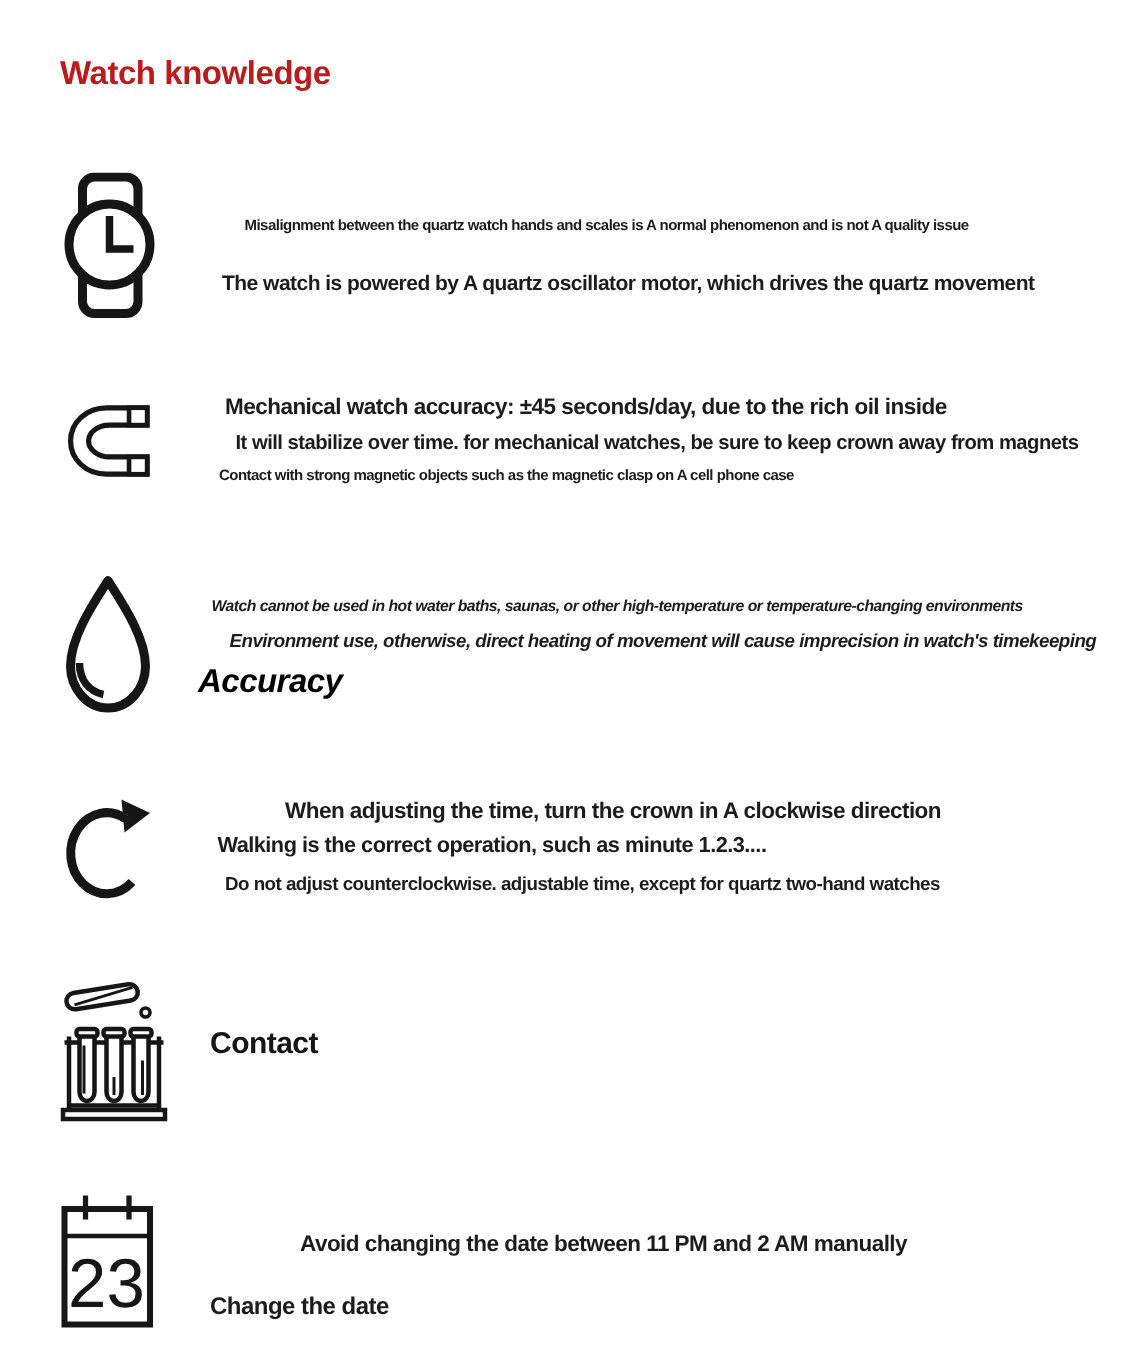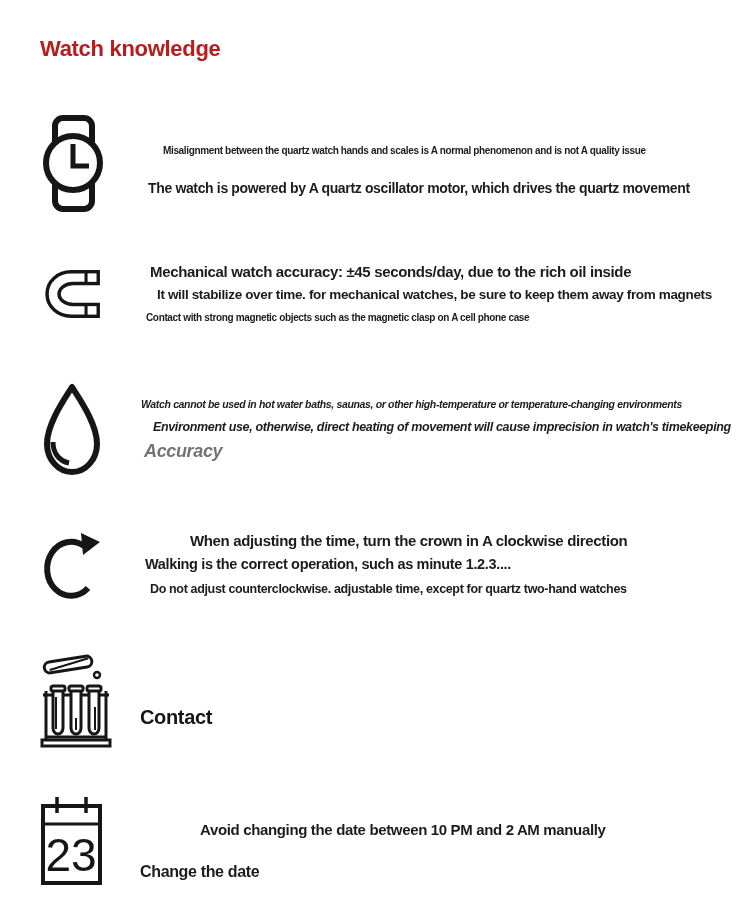--- a/index.html
+++ b/index.html
@@ -37,32 +37,32 @@
   .s2 { top: 260px; height: 75px; }
   .s2 .icon-box { left: 44px; top: 8px; }
   .s2 .l1 { left: 150px; top: 3px;  font-size: 15px; }
   .s2 .l2 { left: 157px; top: 27px; font-size: 13.5px; }
   .s2 .l3 { left: 146px; top: 52px; font-size: 10px; }
   
   .s3 { top: 382px; height: 100px; font-style: italic; }
   .s3 .icon-box { left: 40px; top: 1px; }
   .s3 .l1 { left: 141px; top: 16px; font-size: 10.5px; }
   .s3 .l2 { left: 153px; top: 38px; font-size: 12.5px; }
-  .s3 .l3 { left: 144px; top: 59px; font-size: 18px; color:#737373; }
+  .s3 .l3 { left: 132px; top: 59px; font-size: 22px; color:#000000; }
   
   .s4 { top: 525px; height: 82px; }
   .s4 .icon-box { left: 42px; top: 3px; }
   .s4 .l1 { left: 190px; top: 7px;  font-size: 15px; }
   .s4 .l2 { left: 145px; top: 31px; font-size: 14.5px; }
   .s4 .l3 { left: 150px; top: 57px; font-size: 12.5px; }
   
   .s5 { top: 645px; height: 105px; }
   .s5 .icon-box { left: 40px; top: 6px; }
   .s5 .l1 { left: 152px; top: 33px; font-size: 12.5px; }
-  .s5 .l2 { left: 140px; top: 61px; font-size: 20px; color:#161616; }
+  .s5 .l2 { left: 140px; top: 40px; font-size: 20px; color:#161616; }
   
   .s6 { top: 793px; height: 96px; }
   .s6 .icon-box { left: 40px; top: 2px; }
   .s6 .l1 { left: 200px; top: 28px; font-size: 15px; }
   .s6 .l2 { left: 140px; top: 70px; font-size: 16px; text-align: right; }
 </style>
 </head>
 <body>
 
 <div class="page">
@@ -83,21 +83,21 @@
 
   <div class="section s2">
     <div class="icon-box">
       <svg width="60" height="52" viewBox="0 0 62 54">
         <path d="M56 4 H28 C14 4 3 14 3 27 C3 40 14 50 28 50 H56 V38 H30 C22 38 15.5 33 15.5 27 C15.5 21 22 16 30 16 H56 Z" fill="#ffffff" stroke="#161616" stroke-width="3.6" stroke-linejoin="miter"></path>
         <rect x="43.5" y="4" width="12.5" height="12" fill="#ffffff" stroke="#161616" stroke-width="3.2"></rect>
         <rect x="43.5" y="38" width="12.5" height="12" fill="#ffffff" stroke="#161616" stroke-width="3.2"></rect>
       </svg>
     </div>
     <div class="line l1">Mechanical watch accuracy: ±45 seconds/day, due to the rich oil inside</div>
-    <div class="line l2">It will stabilize over time. for mechanical watches, be sure to keep them away from magnets</div>
+    <div class="line l2">It will stabilize over time. for mechanical watches, be sure to keep crown away from magnets</div>
     <div class="line l3">Contact with strong magnetic objects such as the magnetic clasp on A cell phone case</div>
   </div>
 
   <div class="section s3">
     <div class="icon-box">
       <svg width="64" height="95" viewBox="0 0 64 95">
         <path d="M32 4 C26 14 7 40 7 61 C7 76 18 89 32 89 C46 89 57 76 57 61 C57 40 38 14 32 4 Z" fill="none" stroke="#161616" stroke-width="6" stroke-linejoin="round"></path>
         <path d="M13 59 C13 70 19 78 29 80" fill="none" stroke="#161616" stroke-width="5"></path>
       </svg>
     </div>
@@ -155,17 +155,17 @@
   <div class="section s6">
     <div class="icon-box">
       <svg width="63" height="91" viewBox="0 0 63 91">
         <rect x="3" y="11" width="57" height="77" fill="#ffffff" stroke="#161616" stroke-width="4"></rect>
         <line x1="3" y1="29" x2="60" y2="29" stroke="#161616" stroke-width="3"></line>
         <line x1="17" y1="2" x2="17" y2="18" stroke="#161616" stroke-width="3.5"></line>
         <line x1="46" y1="2" x2="46" y2="18" stroke="#161616" stroke-width="3.5"></line>
         <text x="31" y="76" text-anchor="middle" font-size="46" font-family="Liberation Sans, sans-serif" fill="#161616">23</text>
       </svg>
     </div>
-    <div class="line l1">Avoid changing the date between 10 PM and 2 AM manually</div>
+    <div class="line l1">Avoid changing the date between 11 PM and 2 AM manually</div>
     <div class="line l2">Change the date</div>
   </div>
 
 </div>
 
 </body></html>

